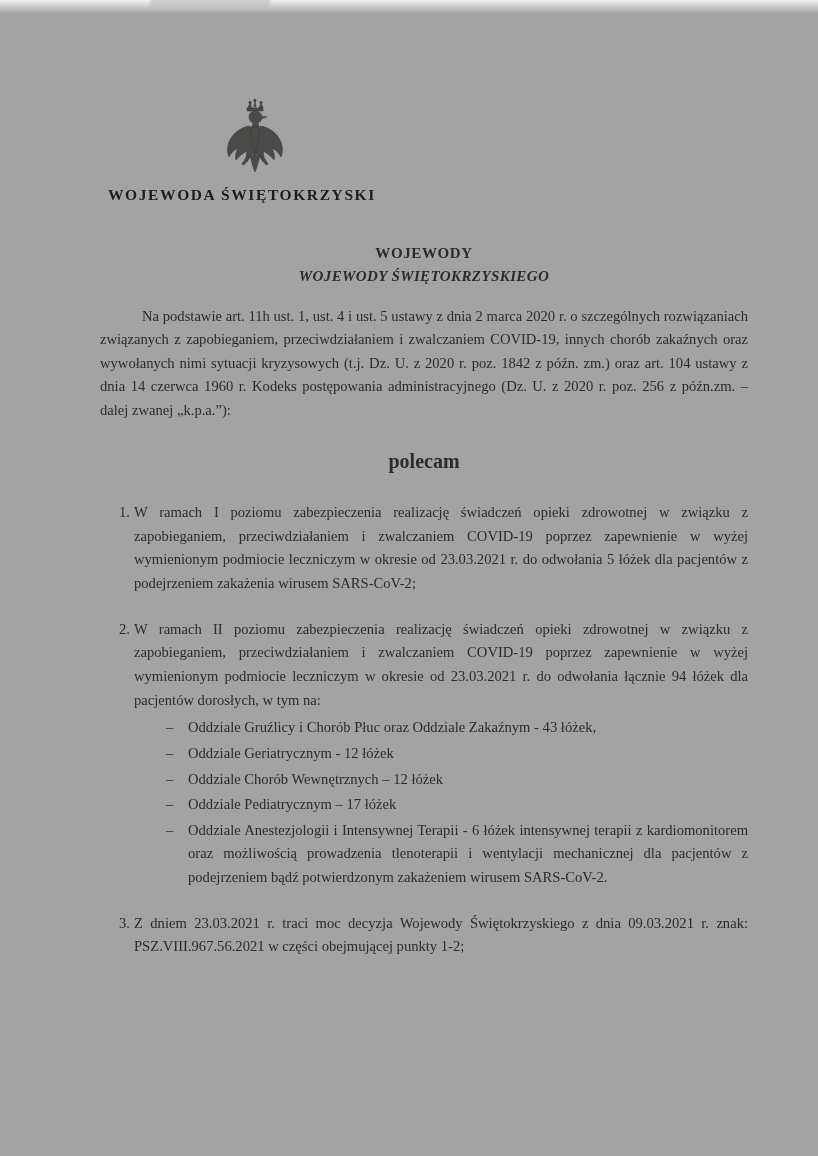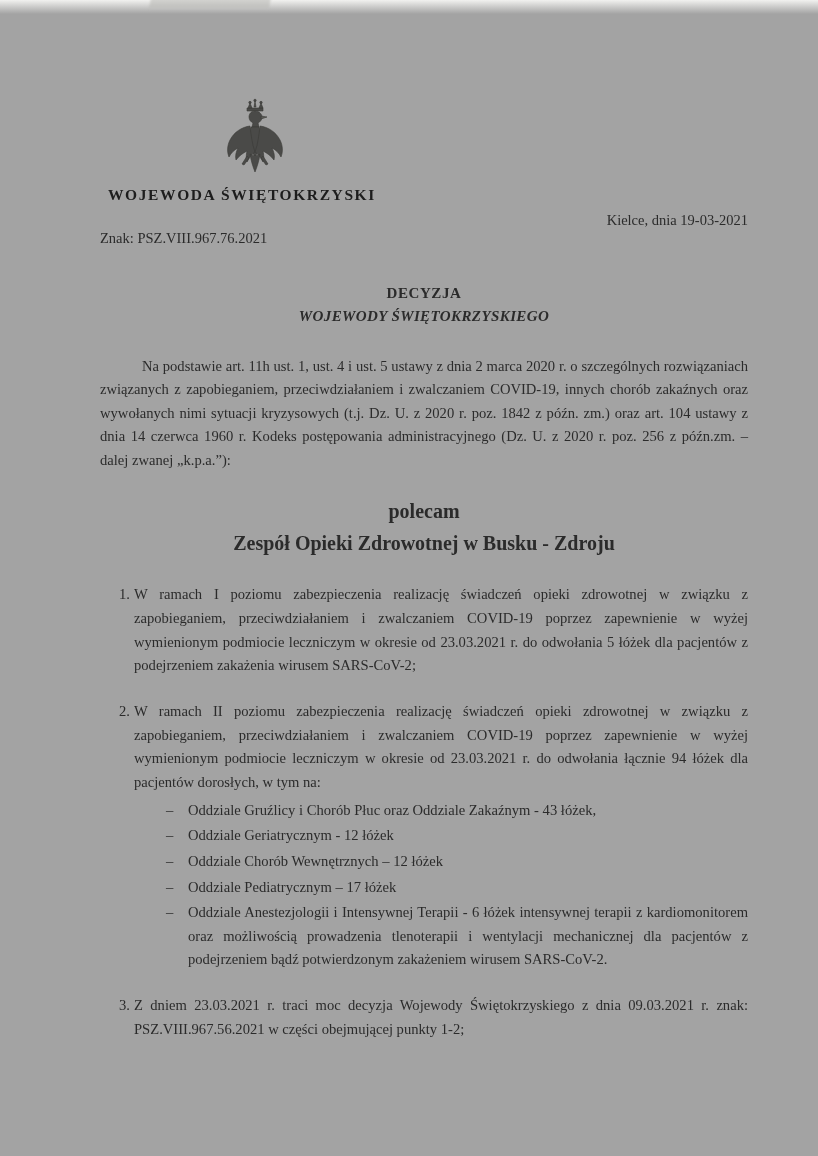--- a/index.html
+++ b/index.html
@@ -84,21 +84,21 @@
     text-align: center;
     margin-top: 38px;
     font-weight: bold;
     font-size: 15px;
     letter-spacing: .6px;
     line-height: 1.55;
   }
   .doc-title .l2 { letter-spacing: .4px; font-style: italic; }
 
   p.body-par {
-    margin: 26px 0 0 0;
+    margin: 16px 0 0 0;
     font-size: 14.6px;
     line-height: 1.62;
     text-align: justify;
     text-indent: 42px;
   }
 
   .center-block {
     margin-top: 22px;
     text-align: center;
     font-size: 20px;
@@ -181,35 +181,30 @@
           <path d="M30 58 c1 7 3 13 5 18 c2 -5 4 -11 5 -18 c-3 2 -7 2 -10 0 z"></path>
 
           <path d="M27 60 l-5 8 l2 1 l5 -7 z"></path>
           <path d="M43 60 l5 8 l-2 1 l-5 -7 z"></path>
         </g>
       </svg>
     </div>
 
     <div class="authority">WOJEWODA  ŚWIĘTOKRZYSKI</div>
 
-    <div class="meta-row">
-      <div class="place-date">Kielce, dnia 19-03-2021</div>
-      <div class="znak">Znak: PSZ.VIII.967.76.2021</div>
-    </div>
 
     <div class="doc-title">
-      <div class="l1">DECYZJA</div>
+      <div class="l1">WOJEWODY</div>
       <div class="l2">WOJEWODY ŚWIĘTOKRZYSKIEGO</div>
     </div>
 
     <p class="body-par">Na podstawie art. 11h ust. 1, ust. 4 i ust. 5 ustawy z dnia 2 marca 2020 r. o szczególnych rozwiązaniach związanych z zapobieganiem, przeciwdziałaniem i zwalczaniem COVID-19, innych chorób zakaźnych oraz wywołanych nimi sytuacji kryzysowych (t.j. Dz. U. z 2020 r. poz. 1842 z późn. zm.) oraz art. 104 ustawy z dnia 14 czerwca 1960 r. Kodeks postępowania administracyjnego (Dz. U. z 2020 r. poz. 256 z późn.zm. – dalej zwanej „k.p.a.”):</p>
 
     <div class="center-block">
       <div class="bold">polecam</div>
-      <div class="bold">Zespół Opieki Zdrowotnej w Busku - Zdroju</div>
     </div>
 
     <ol class="main-list">
 
       <li>
         <span class="num">1.</span>
         <span>W ramach I poziomu zabezpieczenia realizację świadczeń opieki zdrowotnej w związku z zapobieganiem, przeciwdziałaniem i zwalczaniem COVID-19 poprzez zapewnienie w wyżej wymienionym podmiocie leczniczym w okresie od </span><b>23.03.2021 r.</b><span> do odwołania </span><b>5 łóżek</b><span> dla pacjentów z podejrzeniem zakażenia wirusem SARS-CoV-2;</span>
       </li>
 
       <li>

